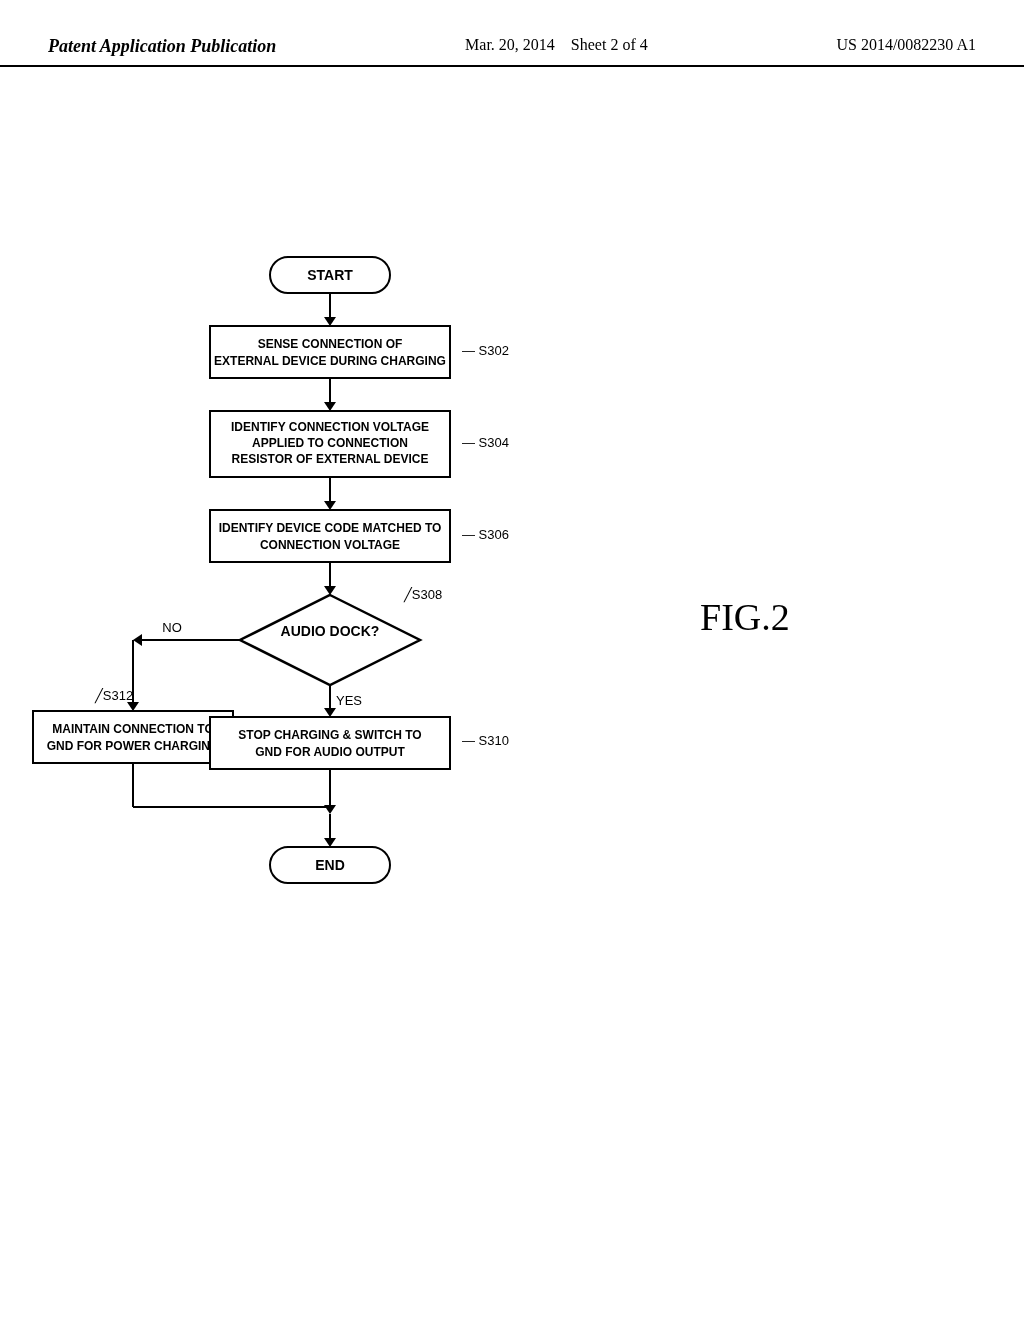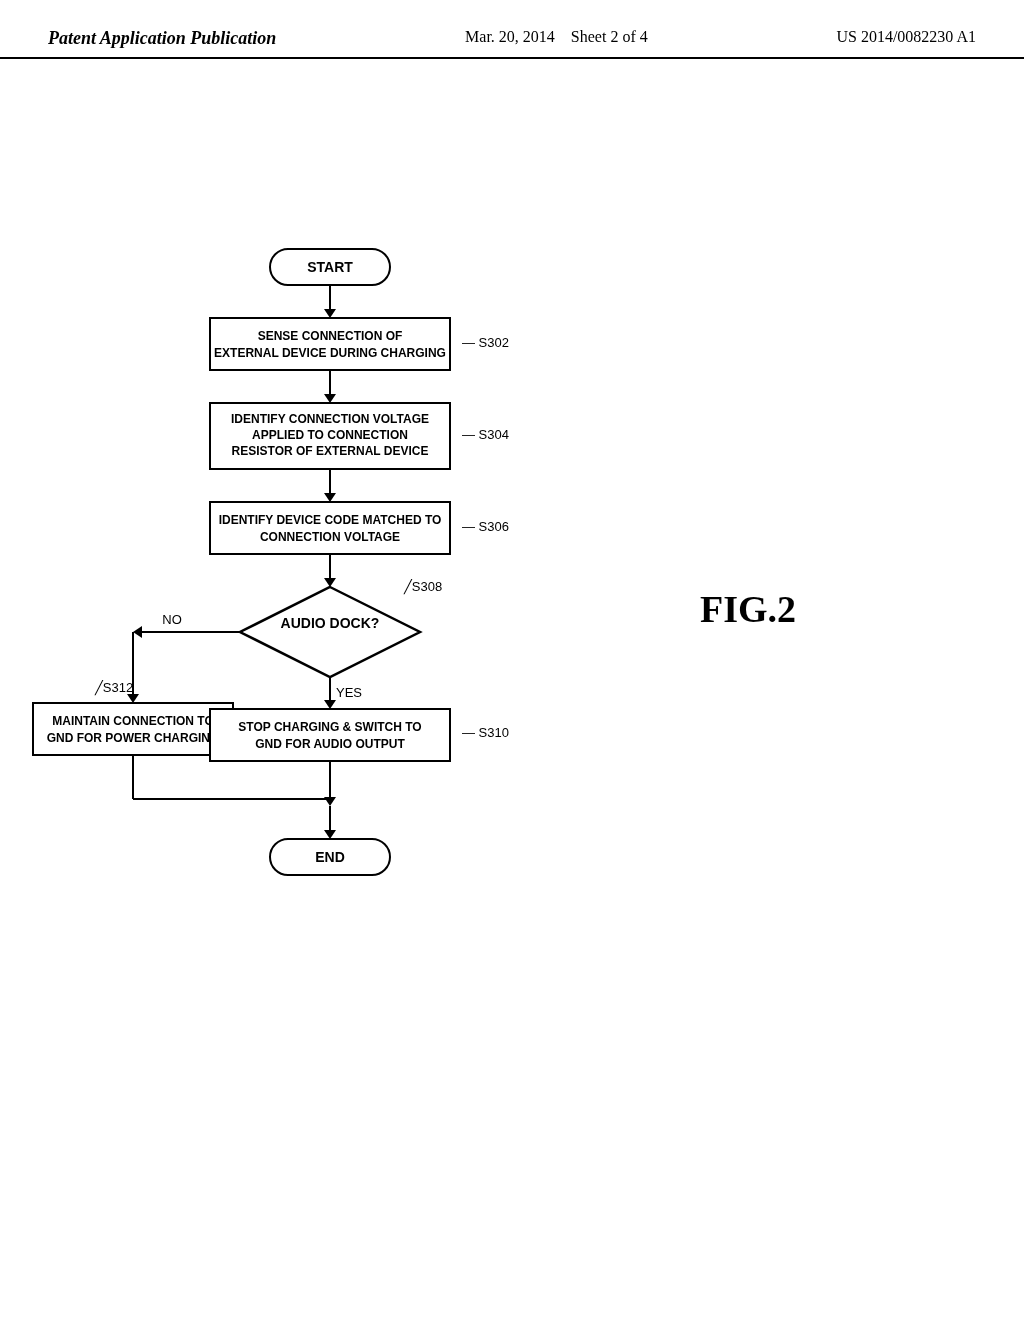--- a/index.html
+++ b/index.html
@@ -9,21 +9,21 @@
       width: 1024px;
       min-height: 1320px;
       position: relative;
     }
 
     
     .header {
       display: flex;
       justify-content: space-between;
       align-items: flex-start;
-      padding: 28px 48px 0 48px;
+      padding: 36px 48px 0 48px;
       border-bottom: 2px solid #000;
       padding-bottom: 8px;
     }
     .header-left {
       font-size: 18px;
       font-weight: bold;
       font-style: italic;
     }
     .header-center {
       font-size: 16px;
@@ -40,21 +40,21 @@
       flex-direction: row;
       align-items: center;
       padding-top: 160px;
     }
 
     
     .fig-caption {
       text-align: center;
       margin-top: 60px;
       font-size: 38px;
-      font-weight: bold;
+      font-weight: normal;
     }
 
     
     .flowchart-svg-container {
       display: flex;
       justify-content: center;
       align-items: center;
       margin-top: 20px;
     }
   </style>

